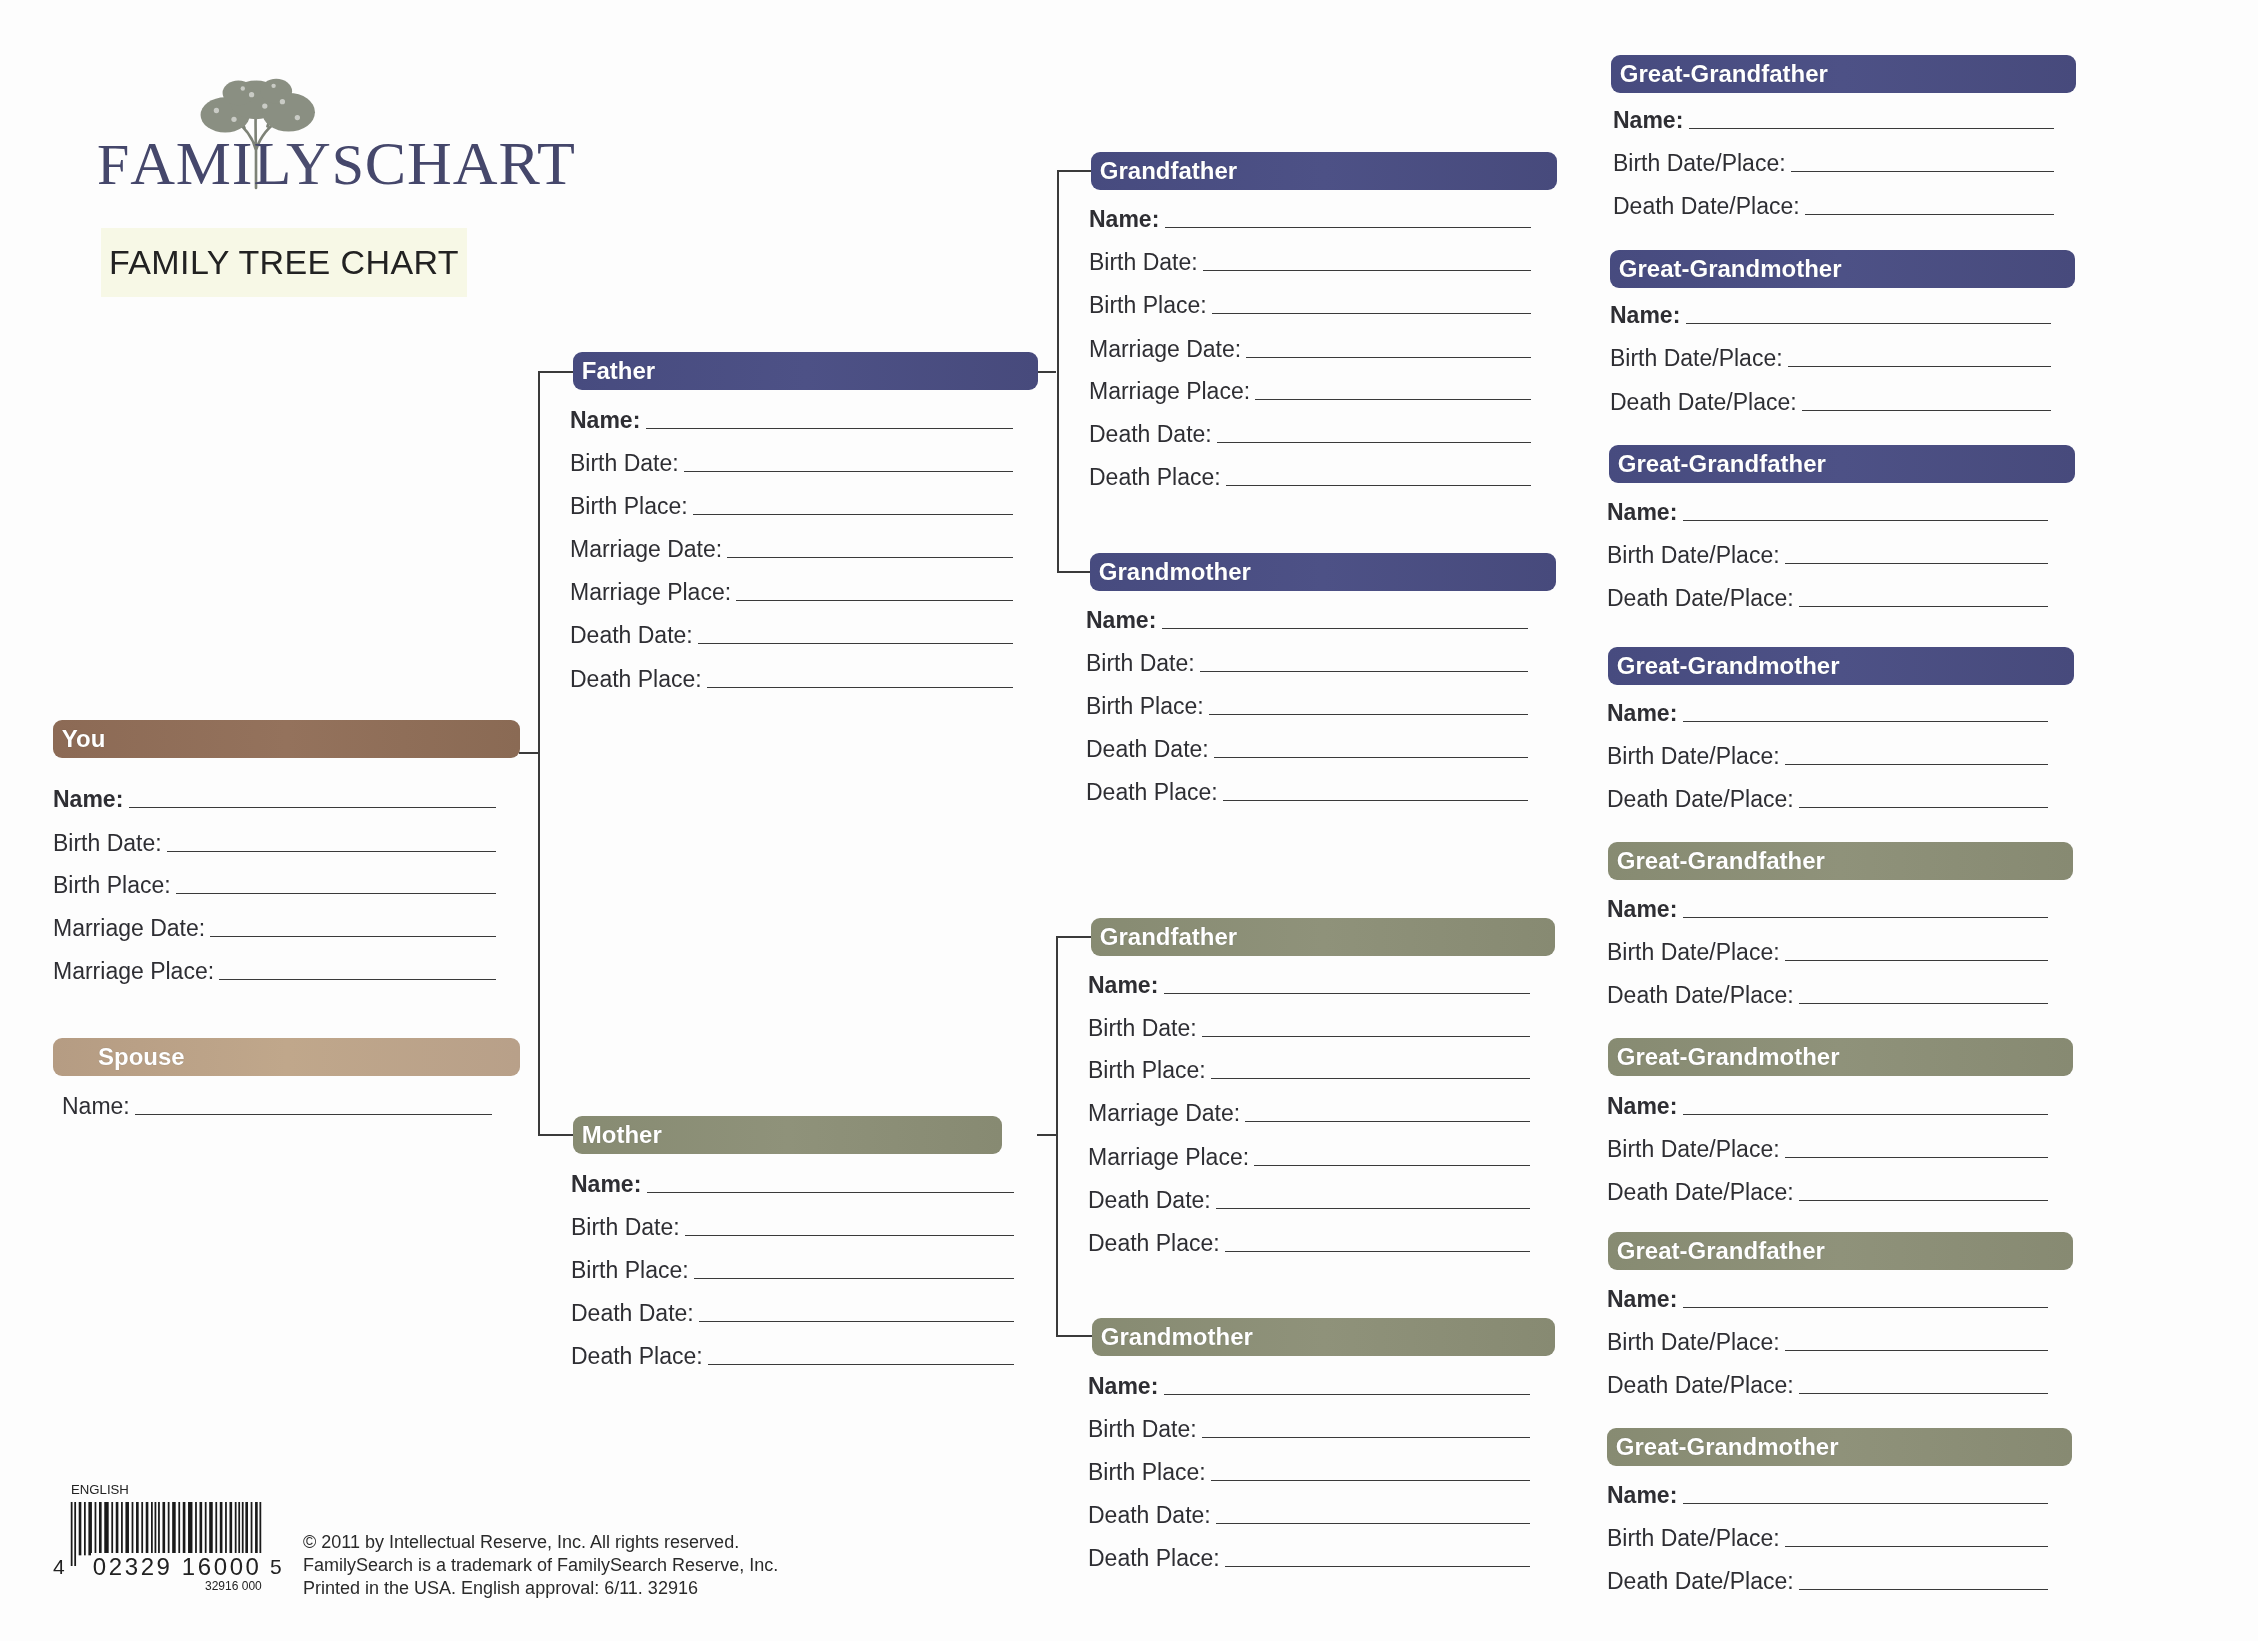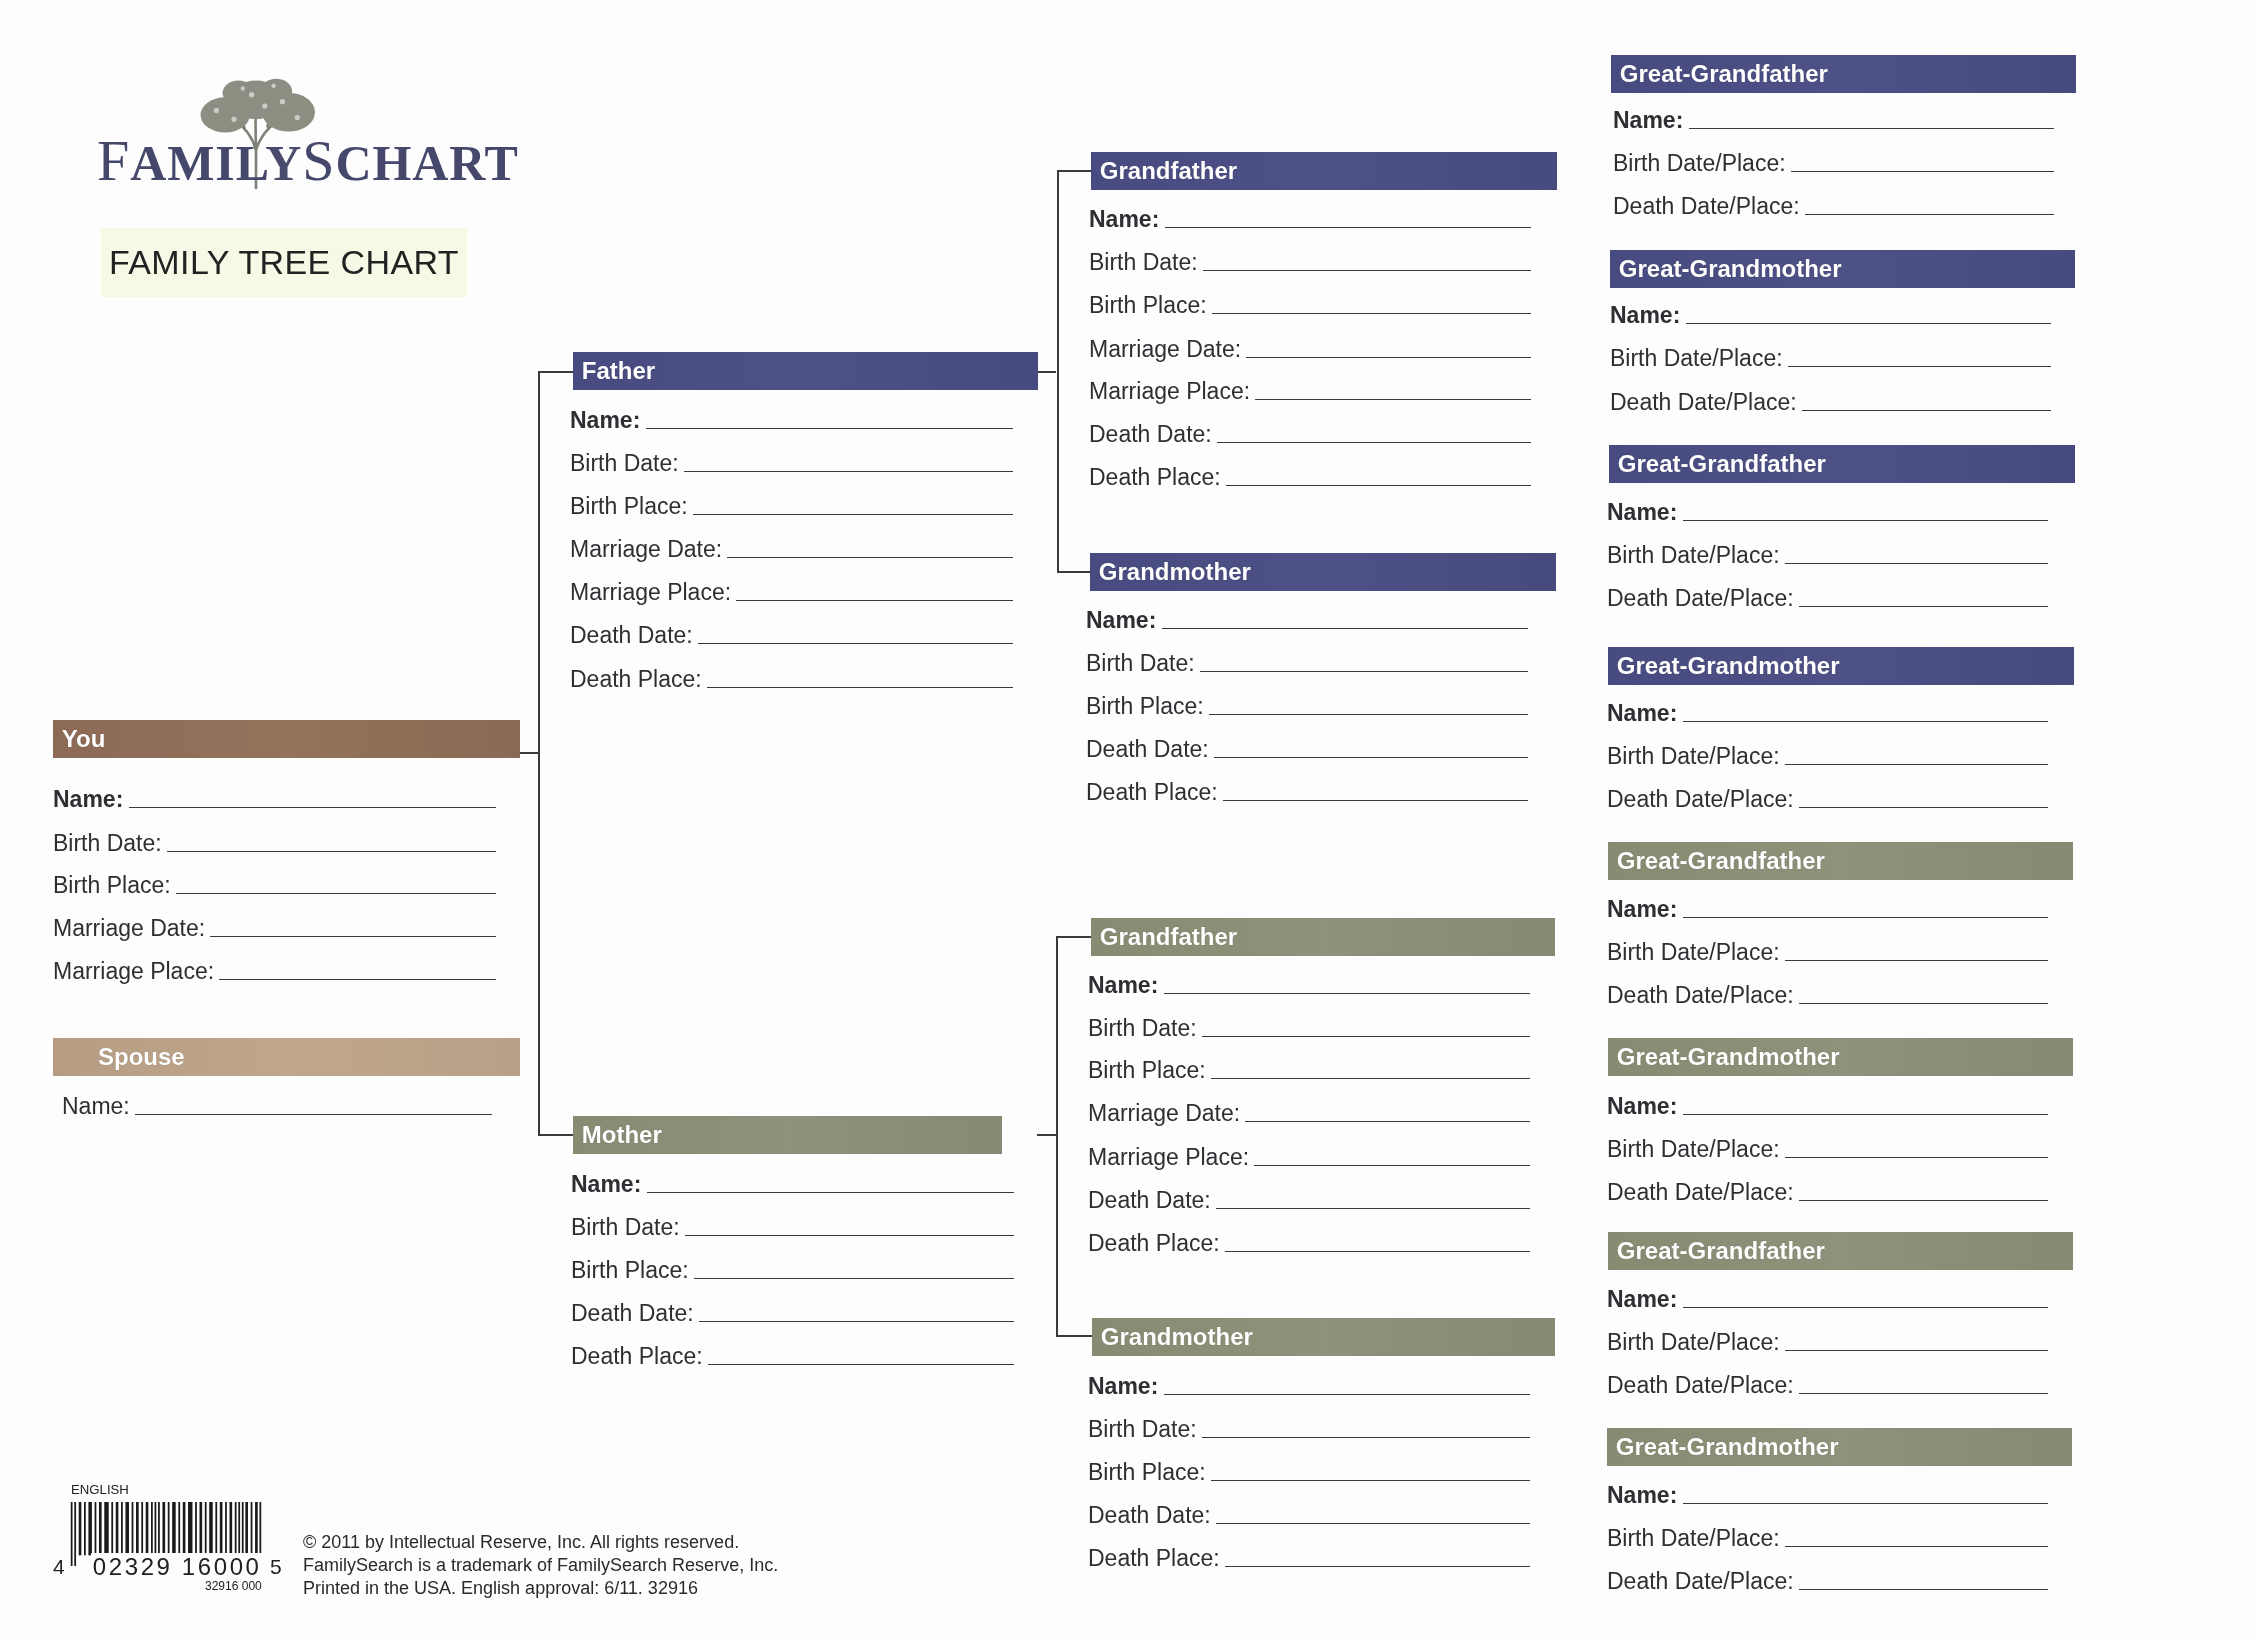--- a/index.html
+++ b/index.html
@@ -7,31 +7,31 @@
     width:2258px; height:1642px; position:relative; overflow:hidden;
     background:#fdfdfd; color:#2e2e33;
     font-family:"Liberation Sans", sans-serif;
   }
   
   .logo-text {
     position:absolute; left:97px; top:132px;
     font-family:"Liberation Serif", serif; color:#45476b;
     font-size:58px; letter-spacing:0.9px; white-space:nowrap; line-height:1;
   }
-  .logo-text .sc { font-size:50px;font-weight:bold; }
+  .logo-text .sc { font-size:62px; }
   .tree-icon { position:absolute; left:190px; top:75px; width:132px; height:115px; }
   .chart-title-box {
     position:absolute; left:101px; top:228px; width:366px; height:69px;
     background:#f7f8e6; display:flex; align-items:center; justify-content:center;
   }
   .chart-title { font-size:34px; color:#222; letter-spacing:0.4px; }
 
   
   .hdr {
-    position:absolute; height:38px; border-radius:0;
+    position:absolute; height:38px; border-radius:9px;
     color:#fff; font-weight:bold; font-size:24px; line-height:38px;
     padding-left:8.8px; box-sizing:border-box; white-space:nowrap;
     text-shadow:0 0 0.9px rgba(0,0,0,0.3);
   }
   .c-you { background:linear-gradient(90deg,#8c6a55,#94725c 50%,#8a6a54); }
   .c-spouse { background:linear-gradient(90deg,#b59c83,#c0a78b 50%,#b8a089);padding-left:45px; }
   .c-blue { background:linear-gradient(90deg,#474b7f,#4d5186 50%,#474a7c); }
   .c-green { background:linear-gradient(90deg,#878b72,#8f927a 50%,#878a72); }
 
   

